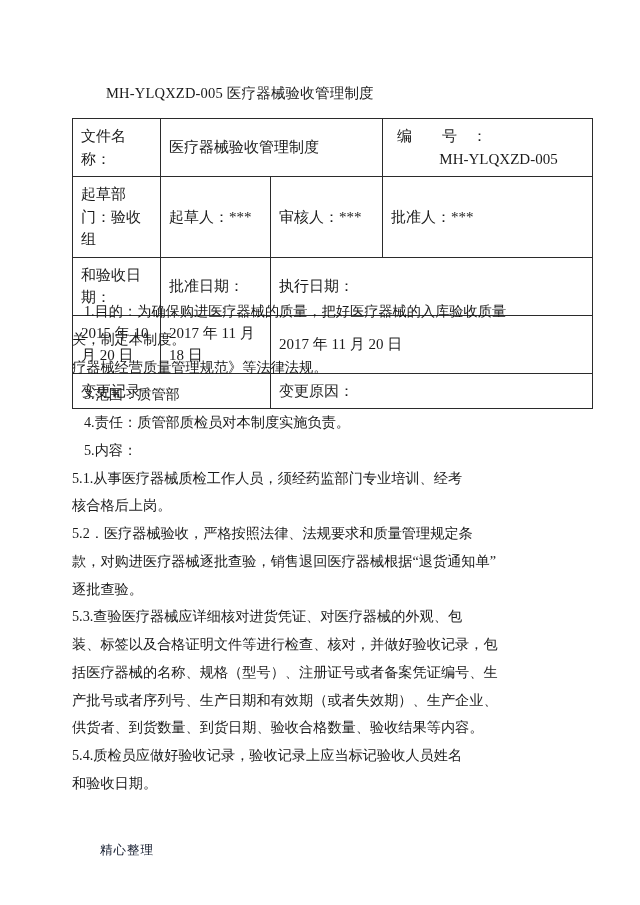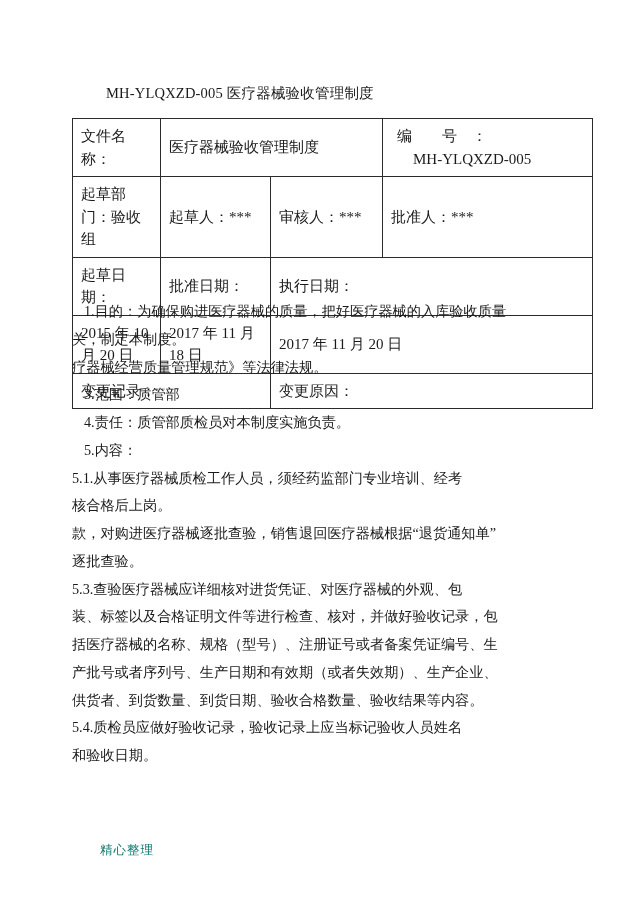--- a/index.html
+++ b/index.html
@@ -41,21 +41,21 @@
     font-size: 15px;
   }
   .info-table td {
     border: 1px solid #2b2b2b;
     padding: 6px 8px;
     vertical-align: middle;
     line-height: 1.5;
     height: 22px;
   }
   .cell-code {
-    text-align: left;
+    text-align: center;
   }
   .code-label {
     display: flex;
     justify-content: space-between;
     width: 112px;
     margin-left: 6px;
   }
   .code-value {
     margin-left: 22px;
     font-family: "Liberation Serif", serif;
@@ -82,21 +82,21 @@
   }
   .hang2 {
     padding-left: 0;
     text-indent: 44px;
   }
   .footer {
     position: absolute;
     left: 88px;
     top: 842px;
     font-size: 12.5px;
-    color: #0f766e;
+    color: #0f172a;
     letter-spacing: 1px;
   }
 </style>
 </head>
 <body>
 
 <div class="page">
 
   <div class="doc-header">MH-YLQXZD-005 医疗器械验收管理制度</div>
 
@@ -116,21 +116,21 @@
           <div class="code-value">MH-YLQXZD-005</div>
         </td>
       </tr>
       <tr>
         <td colspan="1">起草部门：验收组</td>
         <td>起草人：***</td>
         <td>审核人：***</td>
         <td>批准人：***</td>
       </tr>
       <tr>
-        <td>起草日期：</td>
+        <td>和验收日期：</td>
         <td>批准日期：</td>
         <td colspan="2">执行日期：</td>
       </tr>
       <tr>
         <td>2015 年 10 月 20 日</td>
         <td>2017 年 11 月 18 日</td>
         <td colspan="2">2017 年 11 月 20 日</td>
       </tr>
       <tr>
         <td colspan="2">变更记录：</td>
@@ -141,20 +141,21 @@
 
   <div class="body-text">
     <p class="hang1">1.目的：为确保购进医疗器械的质量，把好医疗器械的入库验收质量</p>
     <p>关，制定本制度。</p>
     <p>疗器械经营质量管理规范》等法律法规。</p>
     <p class="hang1">3.范围：质管部</p>
     <p class="hang1">4.责任：质管部质检员对本制度实施负责。</p>
     <p class="hang1">5.内容：</p>
     <p class="hang2">5.1.从事医疗器械质检工作人员，须经药监部门专业培训、经考</p>
     <p>核合格后上岗。</p>
+    <p class="hang2">5.2．医疗器械验收，严格按照法律、法规要求和质量管理规定条</p>
     <p>款，对购进医疗器械逐批查验，销售退回医疗器械根据“退货通知单”</p>
     <p>逐批查验。</p>
     <p class="hang2">5.3.查验医疗器械应详细核对进货凭证、对医疗器械的外观、包</p>
     <p>装、标签以及合格证明文件等进行检查、核对，并做好验收记录，包</p>
     <p>括医疗器械的名称、规格（型号）、注册证号或者备案凭证编号、生</p>
     <p>产批号或者序列号、生产日期和有效期（或者失效期）、生产企业、</p>
     <p>供货者、到货数量、到货日期、验收合格数量、验收结果等内容。</p>
     <p class="hang2">5.4.质检员应做好验收记录，验收记录上应当标记验收人员姓名</p>
     <p>和验收日期。</p>
   </div>

